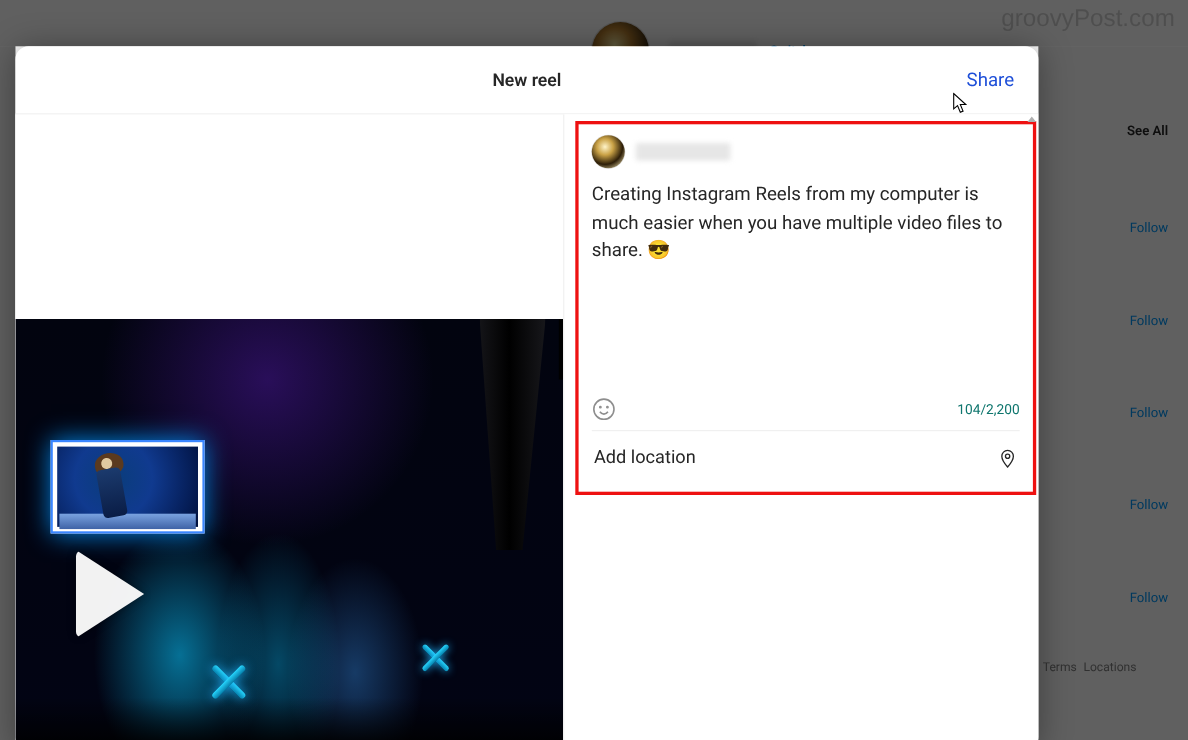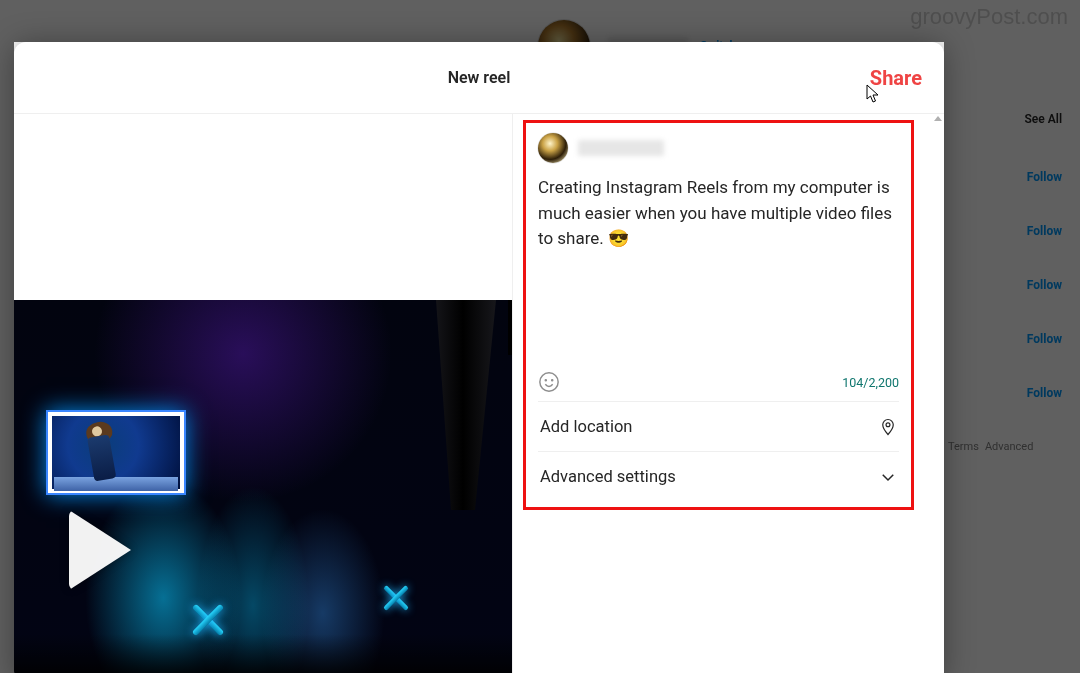--- a/index.html
+++ b/index.html
@@ -4,28 +4,28 @@
   <style>
     * { margin:0; padding:0; box-sizing:border-box; font-family: -apple-system, BlinkMacSystemFont, "Segoe UI", Roboto, Helvetica, Arial, sans-serif; }
     body { width:1080px; height:673px; background:#fafafa; position:relative; overflow:hidden; }
     .dim-overlay { position:absolute; inset:0; background:rgba(0,0,0,0.38); pointer-events:none; z-index:5; }
     .bg-right { position:absolute; right:0; top:0; width:150px; height:100%; display:flex; flex-direction:column; align-items:flex-start; padding:24px 18px; z-index:1; color:#262626; }
     .bg-header { display:flex; align-items:center; gap:12px; margin-bottom:40px; margin-top:-4px; }
     .bg-avatar { width:52px; height:52px; border-radius:50%; background: radial-gradient(circle at 40% 40%, #f7e9a0 0%, #b07a2d 35%, #3a2a12 70%, #e9d7a6 95%); box-shadow:0 0 0 1px #dbdbdb; margin-left:-410px; }
     .bg-username { width:80px; height:18px; border-radius:3px; background:#e4e4e4; filter:blur(2px); margin-left:6px; }
     .bg-switch { color:#0095f6; font-size:12px; font-weight:600; }
     .bg-seeall { font-size:12px; font-weight:600; color:#262626; margin-left:auto; margin-bottom:44px; }
-    .bg-follow { color:#0095f6; font-size:12px; font-weight:700; margin-left:auto; margin-bottom:40px; }
-    .bg-footer { font-size:11px; color:#7f7f7f; display:flex; gap:6px; }
+    .bg-follow { color:#0095f6; font-size:12px; font-weight:400; margin-left:auto; margin-bottom:40px;margin-top:30px; }
+    .bg-footer { font-size:11px; color:#7f7f7f; margin-top:10px; display:flex; gap:6px; }
     .watermark { position:absolute; top:4px; right:12px; color:#9a9a9a; opacity:0.45; font-size:22px; z-index:2; font-family:"Trebuchet MS", sans-serif; }
 
     .modal { position:absolute; left:14px; top:42px; width:930px; height:640px; background:#fff; border-radius:12px; box-shadow:0 2px 30px rgba(0,0,0,0.35); z-index:10; display:flex; flex-direction:column; overflow:hidden; }
-    .modal-header { height:72px; border-bottom:1px solid #efefef; display:flex; align-items:center; justify-content:center; position:relative; flex:0 0 auto;text-align:right; }
+    .modal-header { height:62px; border-bottom:1px solid #efefef; display:flex; align-items:center; justify-content:center; position:relative; flex:0 0 auto;text-align:right; }
     .modal-title { font-size:16px; font-weight:600; color:#262626; }
-    .share-btn { position:absolute; right:22px; top:50%; transform:translateY(-50%); color:#ef4444; font-size:20px; font-weight:700; cursor:pointer; }
+    .share-btn { position:absolute; right:22px; top:50%; transform:translateY(-50%); color:#1d4ed8; font-size:17px; font-weight:400; cursor:pointer; }
     .cursor-img { position:absolute; right:62px; top:42px; z-index:20; width:16px; height:20px; }
     .modal-body { flex:1; display:flex; min-height:0; }
     .preview-pane { width:498px; background:#fff; display:flex; flex-direction:column; }
     .preview-spacer { height:186px; background:#fff; }
     .preview-img { flex:1; position:relative; overflow:hidden; background:
         radial-gradient(ellipse 120px 180px at 30% 78%, rgba(9,200,255,0.55) 0%, rgba(9,200,255,0) 65%),
         radial-gradient(ellipse 80px 170px at 48% 80%, rgba(9,200,255,0.35) 0%, rgba(9,200,255,0) 70%),
         radial-gradient(ellipse 95px 160px at 62% 82%, rgba(60,160,255,0.35) 0%, rgba(9,200,255,0) 65%),
         radial-gradient(circle at 46% 14%, rgba(100,30,200,0.40) 0%, rgba(0,0,0,0) 35%),
         linear-gradient(#02040f, #020414);
@@ -44,21 +44,21 @@
     .floor-x { position:absolute; width:44px; height:44px; }
     .floor-x::before, .floor-x::after { content:""; position:absolute; left:50%; top:50%; width:40px; height:6px; background:linear-gradient(#27d6ff,#057eaa); border-radius:3px; box-shadow:0 0 10px rgba(30,180,255,0.9); transform-origin:center; }
     .floor-x::before { transform:translate(-50%,-50%) rotate(45deg); }
     .floor-x::after  { transform:translate(-50%,-50%) rotate(-45deg); }
     .crowd { position:absolute; left:0; right:0; bottom:0; height:48px; background:linear-gradient(to top, #000, rgba(0,0,0,0)); }
     .play-btn { position:absolute; left:55px; top:210px; width:82px; height:82px; cursor:pointer; }
     .play-tri { width:0; height:0; border-left:62px solid rgba(255,255,255,0.95); border-top:40px solid transparent; border-bottom:40px solid transparent; filter:drop-shadow(0 0 4px rgba(0,0,0,0.4)); border-radius:6px; }
     .side-pane { flex:1; border-left:1px solid #efefef; display:flex; flex-direction:column; position:relative; background:#fff; }
     .side-scroll-track { position:absolute; right:1px; top:0; bottom:0; width:10px; }
     .side-scroll-arrow { width:0; height:0; margin:2px auto 0; border-left:4px solid transparent; border-right:4px solid transparent; border-bottom:5px solid #b0b0b0; }
-    .red-frame { border:3px solid #e11; margin:6px 30px 0 10px; display:flex; flex-direction:column; padding:8px 12px 6px 12px; }
+    .red-frame { border:3px solid #e11; margin:6px 2px 0 10px; display:flex; flex-direction:column; padding:8px 12px 6px 12px; }
     .user-row { display:flex; align-items:center; gap:10px; margin-bottom:12px; margin-top:2px; }
     .user-avatar { width:30px; height:30px; border-radius:50%; background:
        radial-gradient(circle at 40% 35%, #fff4c9 0%, #caa246 28%, #2d1e08 60%, #efe2ad 92%);
        box-shadow:0 0 0 .5px #dbdbdb;
     }
     .user-name { width:86px; height:16px; border-radius:2px; background:#e6e6e6; filter:blur(2.5px); }
     .caption { font-size:17px; color:#262626; line-height:1.5; min-height:182px; }
     .emoji { display:inline-block; }
     .caption-footer { display:flex; align-items:center; justify-content:space-between; margin:14px 0 8px; color:#c7c7c7; }
     .smile-icon { width:22px; height:22px; color:#8e8e8e; cursor:pointer; }
@@ -79,21 +79,21 @@
     <span class="bg-switch">Switch</span>
   </div>
   <span class="bg-seeall">See All</span>
   <span class="bg-follow">Follow</span>
   <span class="bg-follow">Follow</span>
   <span class="bg-follow">Follow</span>
   <span class="bg-follow">Follow</span>
   <span class="bg-follow">Follow</span>
   <div class="bg-footer">
     <span>Terms</span>
-    <span>Advanced</span>
+    <span>Locations</span>
   </div>
 </div>
 
 <div class="dim-overlay" style="clip-path: polygon(0 0, 1080px 0, 1080px 673px, 0 673px, 0 0, 14px 42px, 14px 682px, 944px 682px, 944px 42px, 14px 42px);"></div>
 <div class="dim-overlay" style="left:0;top:0;right:0;height:42px;clip-path:none;"></div>
 <div class="dim-overlay" style="left:0;top:42px;width:14px;bottom:0;clip-path:none;"></div>
 <div class="dim-overlay" style="left:944px;top:42px;right:0;bottom:0;clip-path:none;"></div>
 
 <div class="modal">
   <div class="modal-header">
@@ -156,23 +156,17 @@
 
         <div class="row-item">
           <span>Add location</span>
           <svg class="row-icon" viewBox="0 0 24 24" fill="none" stroke="currentColor" stroke-width="1.6">
             <path d="M12 2 C8 2 5 5.2 5 9 C5 14.2 12 22 12 22 S19 14.2 19 9 C19 5.2 16 2 12 2 Z"></path>
             <circle cx="12" cy="9" r="2.6"></circle>
           </svg>
         </div>
 
 
-        <div class="row-item">
-          <span>Advanced settings</span>
-          <svg class="row-icon" viewBox="0 0 24 24" fill="none" stroke="currentColor" stroke-width="2">
-            <path d="M5 9 L12 16 L19 9"></path>
-          </svg>
-        </div>
       </div>
 
     </div>
   </div>
 </div>
 
 </body></html>

